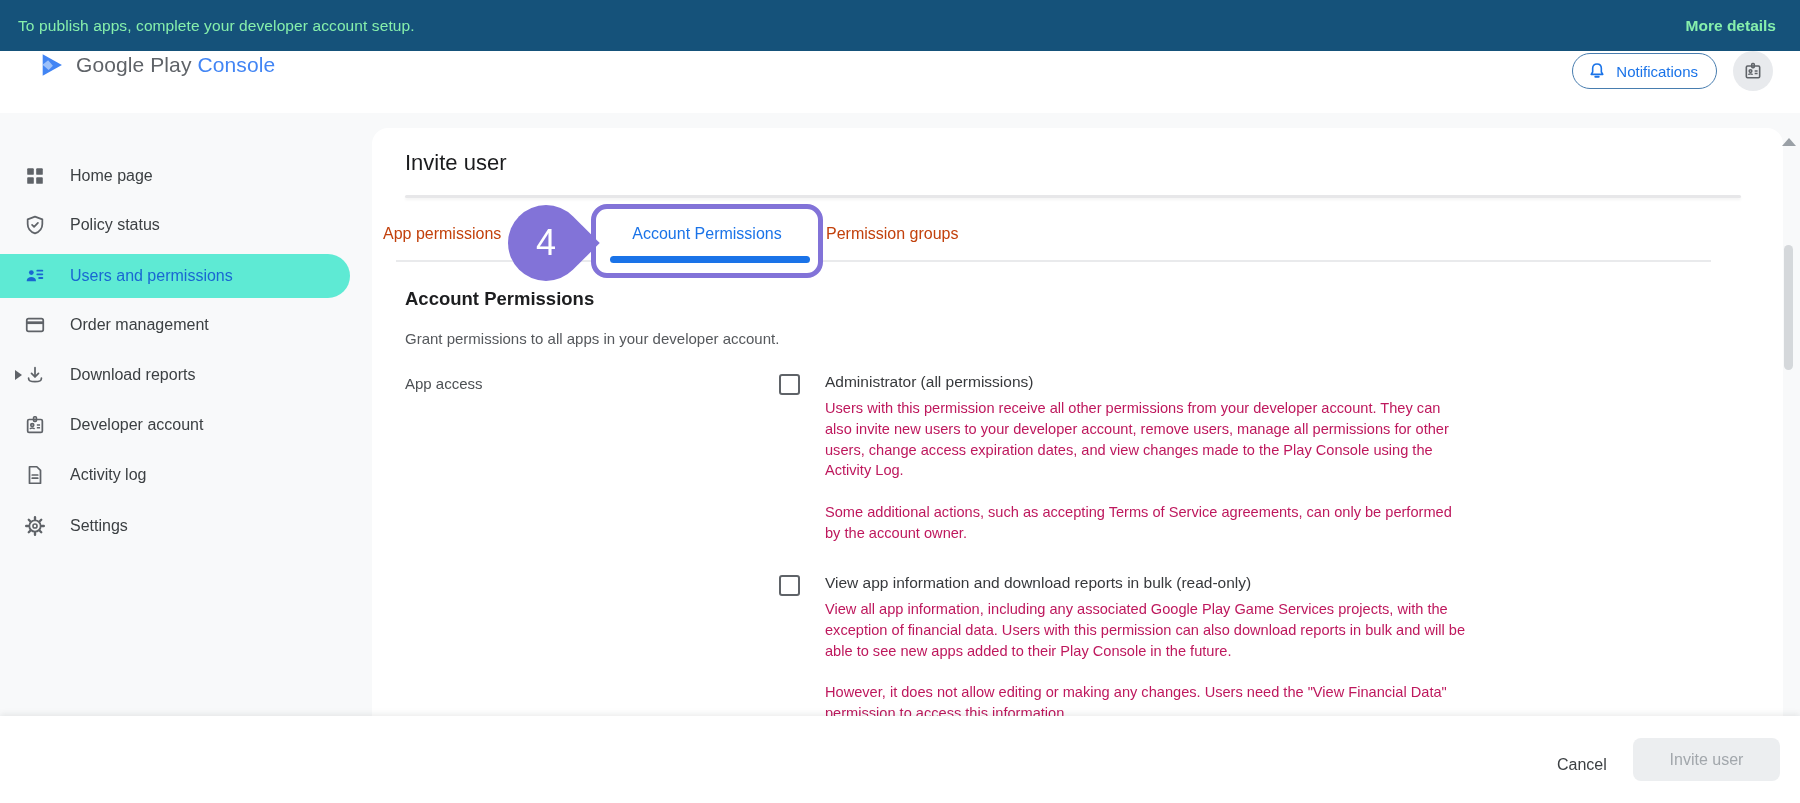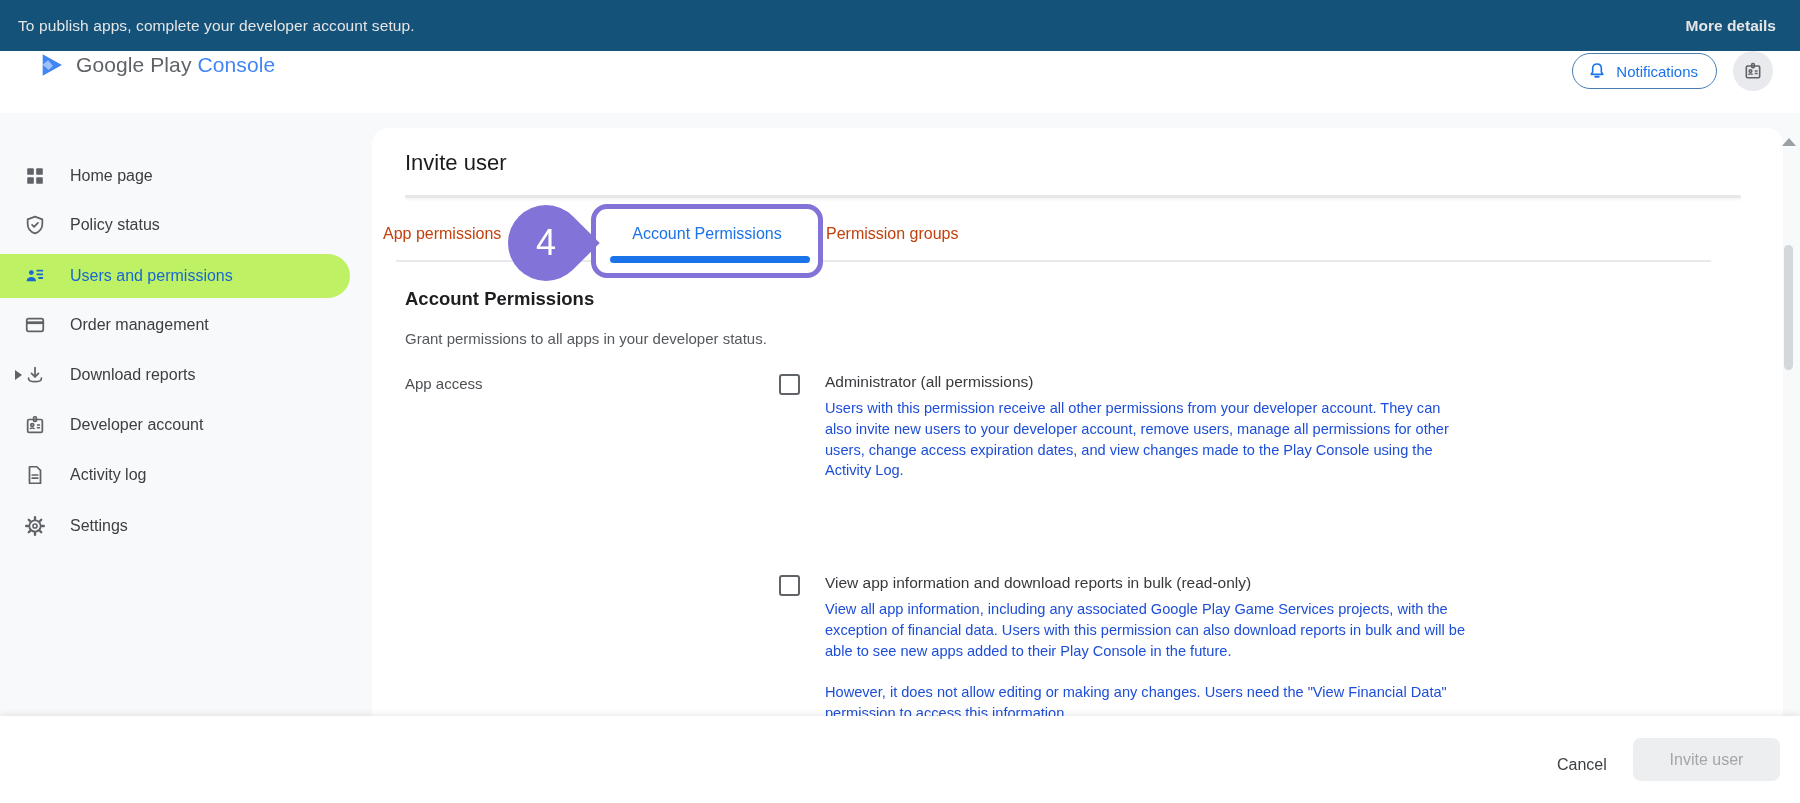--- a/index.html
+++ b/index.html
@@ -9,21 +9,21 @@
     background: #f8f9fa;
     position: relative;
     overflow: hidden;
     color: #3c4043;
   }
   #app { position: absolute; inset: 0; }
 
   
   .banner {
     position: absolute; left: 0; top: 0; width: 1800px; height: 51px;
-    background: #15527a; color: #e5e5e5;
+    background: #15527a; color: #86efac;
     display: flex; align-items: center; justify-content: space-between;
     padding: 0 24px 0 18px; font-size: 15.5px;
   }
   .banner-msg { font-weight: 500; letter-spacing: .1px; }
   .banner-action { font-weight: 700; cursor: pointer; }
 
   
   .header {
     position: absolute; left: 0; top: 51px; width: 1800px; height: 62px;
     background: #ffffff; display: flex; align-items: flex-start;
@@ -46,21 +46,21 @@
   }
 
   
   .sidebar { position: absolute; left: 0; top: 113px; width: 360px; height: 603px; }
   .nav-item {
     position: absolute; left: 0; width: 350px; height: 44px;
     display: flex; align-items: center; gap: 23px; padding-left: 23px;
     font-size: 16px; color: #3c4043; cursor: pointer;
   }
   .nav-item .ic { width: 24px; height: 24px; flex: 0 0 24px; display: flex; align-items: center; justify-content: center; }
-  .nav-item.selected { background: #bef264; border-radius: 0 22px 22px 0; color: #1967d2; font-weight: 500; }
+  .nav-item.selected { background: #5eead4; border-radius: 0 22px 22px 0; color: #1967d2; font-weight: 500; }
   .caret {
     position: absolute; left: 15px; top: 50%; transform: translateY(-50%);
     width: 0; height: 0; border-left: 7px solid #5f6368;
     border-top: 5px solid transparent; border-bottom: 5px solid transparent;
   }
 
   
   .card {
     position: absolute; left: 372px; top: 128px; width: 1411px; height: 590px;
     background: #ffffff; border-radius: 16px 16px 0 0;
@@ -100,21 +100,21 @@
 
   .perm-row { position: absolute; left: 407px; width: 1140px; }
   .perm-row-1 { top: 245px; }
   .perm-row-2 { top: 446px; }
   .checkbox {
     position: absolute; left: 0; top: 1px; width: 21px; height: 21px;
     border: 2px solid #5f6368; border-radius: 3px; background: #fff; cursor: pointer;
   }
   .perm-text { margin-left: 46px; width: 724px; }
   .perm-title { font-size: 15.5px; color: #37393c; }
-  .para { font-size: 14.6px; line-height: 20.8px; color: #1d4ed8; white-space: pre-line; }
+  .para { font-size: 14.6px; line-height: 20.8px; color: #be185d; white-space: pre-line; }
   .para-first { margin-top: 7px; }
   .para-next { margin-top: 21px; }
 
   
   .scroll-arrow-up {
     position: absolute; left: 1782px; top: 138px; width: 0; height: 0;
     border-left: 7px solid transparent; border-right: 7px solid transparent;
     border-bottom: 8px solid #9aa0a6; cursor: pointer;
   }
   .scroll-thumb {
@@ -293,31 +293,33 @@
     <div class="tab-active-box"></div>
     <span class="tab tab-2">Account Permissions</span>
     <div class="tab-underline"></div>
     <span class="tab tab-3">Permission groups</span>
 
     <div class="pin">
       <span class="pin-num">4</span>
     </div>
 
     <h2 class="section-heading">Account Permissions</h2>
-    <p class="section-sub">Grant permissions to all apps in your developer status.</p>
+    <p class="section-sub">Grant permissions to all apps in your developer account.</p>
     <span class="row-label">App access</span>
 
     <div class="perm-row perm-row-1">
       <span class="checkbox"></span>
       <div class="perm-text">
         <div class="perm-title">Administrator (all permissions)</div>
         <div class="para para-first">Users with this permission receive all other permissions from your developer account. They can
 also invite new users to your developer account, remove users, manage all permissions for other
 users, change access expiration dates, and view changes made to the Play Console using the
 Activity Log.</div>
+        <div class="para para-next">Some additional actions, such as accepting Terms of Service agreements, can only be performed
+by the account owner.</div>
       </div>
     </div>
 
     <div class="perm-row perm-row-2">
       <span class="checkbox"></span>
       <div class="perm-text">
         <div class="perm-title">View app information and download reports in bulk (read-only)</div>
         <div class="para para-first">View all app information, including any associated Google Play Game Services projects, with the
 exception of financial data. Users with this permission can also download reports in bulk and will be
 able to see new apps added to their Play Console in the future.</div>

